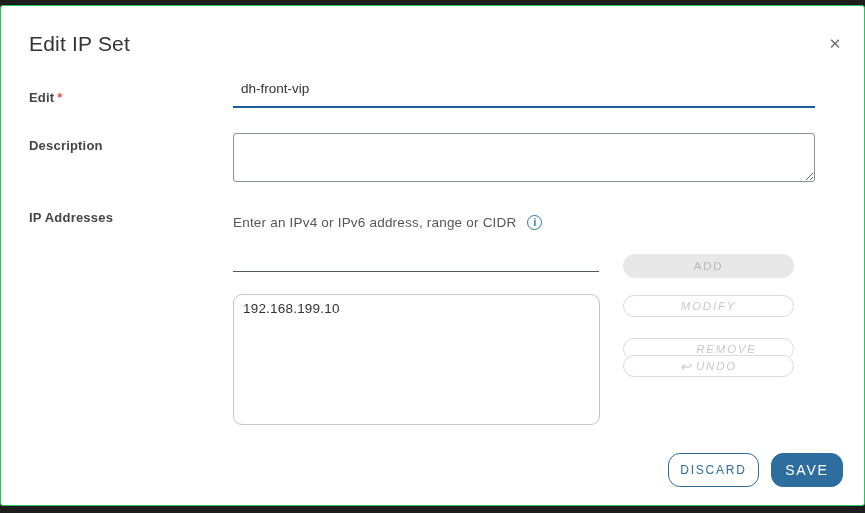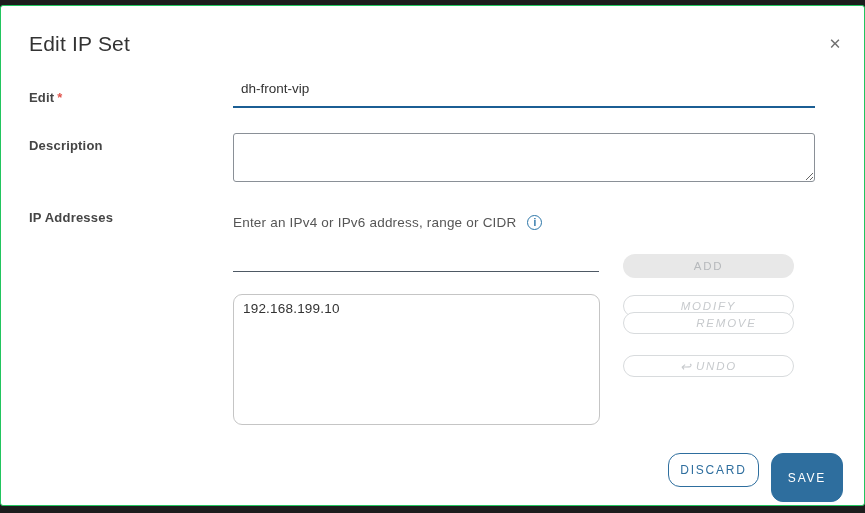--- a/index.html
+++ b/index.html
@@ -123,21 +123,21 @@
   }
   .side-btn {
     left: 622px;
     width: 171px; height: 22px;
     background: #ffffff;
     border: 1px solid #d8dbdd;
     color: #c7cacd;
     font-style: italic;
   }
   .modify-btn { top: 289px; }
-  .remove-btn { top: 306px; padding-left: 36px; }
+  .remove-btn { top: 332px; padding-left: 36px; }
   .undo-btn   { top: 349px; }
   .undo-icon { margin-right: 5px; font-size: 13px; letter-spacing: 0; }
 
   .listbox {
     left: 232px; top: 288px;
     width: 367px; height: 131px;
     border: 1px solid #c5c5c5;
     border-radius: 9px;
     background: #fff;
     overflow: auto;
@@ -154,25 +154,25 @@
   .discard-btn {
     left: 667px; top: 447px;
     width: 91px; height: 34px;
     background: #ffffff;
     border: 1px solid #2e6e9e;
     color: #2e6e9e;
     font-size: 12px;
   }
   .save-btn {
     left: 770px; top: 447px;
-    width: 72px; height: 49px;
+    width: 72px; height: 34px;
     background: #2e6e9e;
     border: 1px solid #2e6e9e;
     color: #ffffff;
-    font-size: 12px;
+    font-size: 14px;
   }
 </style>
 </head>
 <body>
 
 <div class="dialog">
 
   <div class="abs dialog-title">Edit IP Set</div>
 
   <button class="abs close-btn">✕</button>

